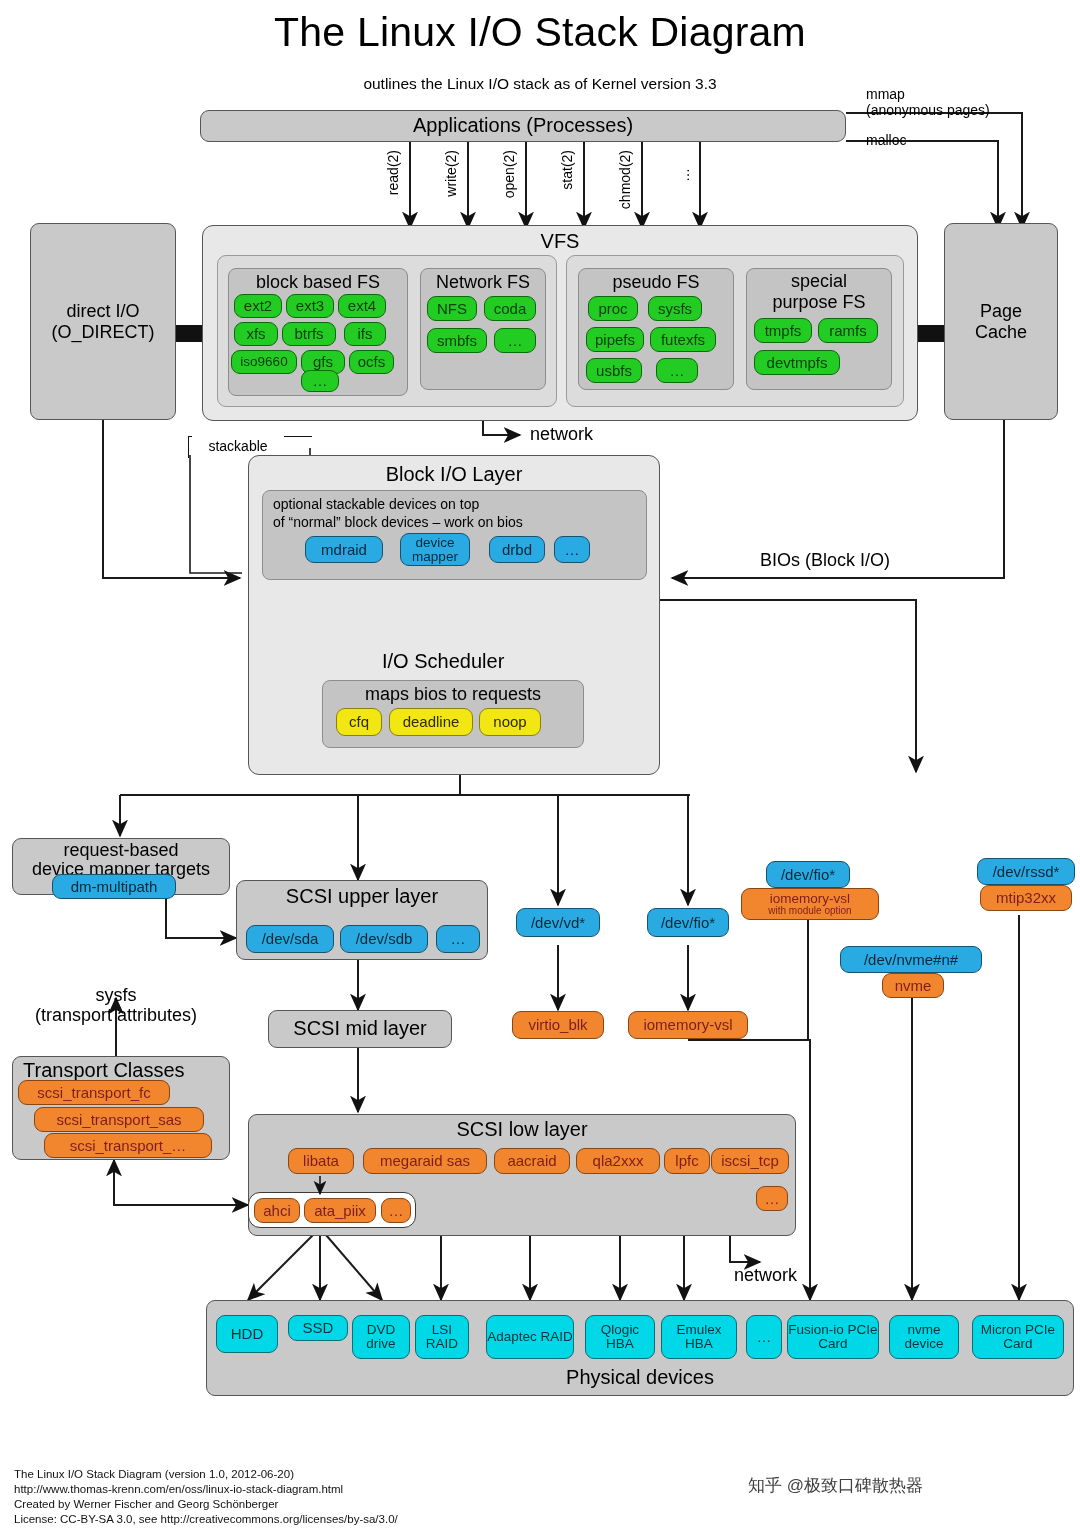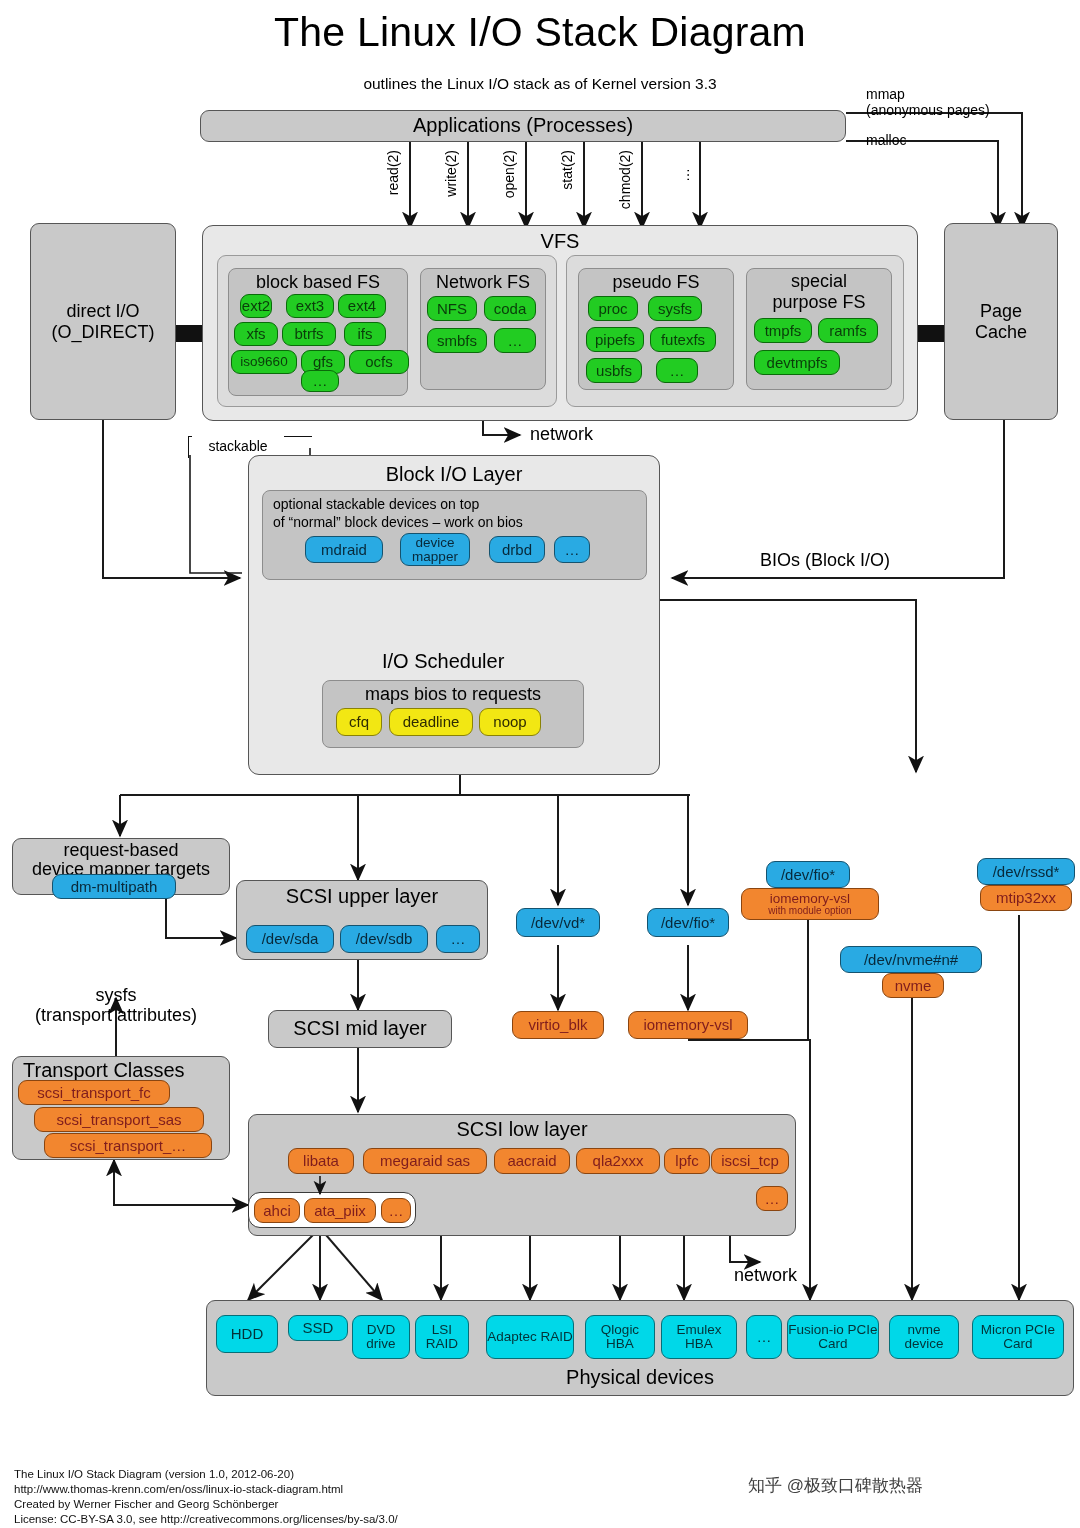--- a/index.html
+++ b/index.html
@@ -149,29 +149,29 @@
 
   <div class="abs grey-lite" style="left:202px;top:225px;width:716px;height:196px;">
     <div class="ctr t-hdr" style="position:absolute;left:0;top:5px;width:100%;">VFS</div>
   </div>
 
   <div class="abs grey-inner" style="left:217px;top:255px;width:340px;height:152px;"></div>
 
   <div class="abs grey-mid" style="left:228px;top:268px;width:180px;height:128px;">
     <div class="ctr t-hdr2" style="position:absolute;left:0;top:4px;width:100%;">block based FS</div>
   </div>
-  <div class="abs pill green t-pill" style="left:240px;top:294px;width:32px;height:24px;">ext2</div>
+  <div class="abs pill green t-pill" style="left:234px;top:294px;width:48px;height:24px;">ext2</div>
   <div class="abs pill green t-pill" style="left:286px;top:294px;width:48px;height:24px;">ext3</div>
   <div class="abs pill green t-pill" style="left:338px;top:294px;width:48px;height:24px;">ext4</div>
   <div class="abs pill green t-pill" style="left:234px;top:322px;width:44px;height:24px;">xfs</div>
   <div class="abs pill green t-pill" style="left:282px;top:322px;width:54px;height:24px;">btrfs</div>
   <div class="abs pill green t-pill" style="left:344px;top:322px;width:42px;height:24px;">ifs</div>
   <div class="abs pill green t-pill-s" style="left:231px;top:350px;width:66px;height:24px;">iso9660</div>
   <div class="abs pill green t-pill" style="left:301px;top:350px;width:44px;height:24px;">gfs</div>
-  <div class="abs pill green t-pill" style="left:349px;top:350px;width:60px;height:24px;">ocfs</div>
+  <div class="abs pill green t-pill" style="left:349px;top:350px;width:45px;height:24px;">ocfs</div>
   <div class="abs pill green t-pill" style="left:301px;top:370px;width:38px;height:22px;">…</div>
 
   <div class="abs grey-mid" style="left:420px;top:268px;width:126px;height:122px;">
     <div class="ctr t-hdr2" style="position:absolute;left:0;top:4px;width:100%;">Network FS</div>
   </div>
   <div class="abs pill green t-pill" style="left:427px;top:296px;width:50px;height:25px;">NFS</div>
   <div class="abs pill green t-pill" style="left:484px;top:296px;width:52px;height:25px;">coda</div>
   <div class="abs pill green t-pill" style="left:427px;top:328px;width:60px;height:25px;">smbfs</div>
   <div class="abs pill green t-pill" style="left:494px;top:328px;width:42px;height:25px;">…</div>
 

